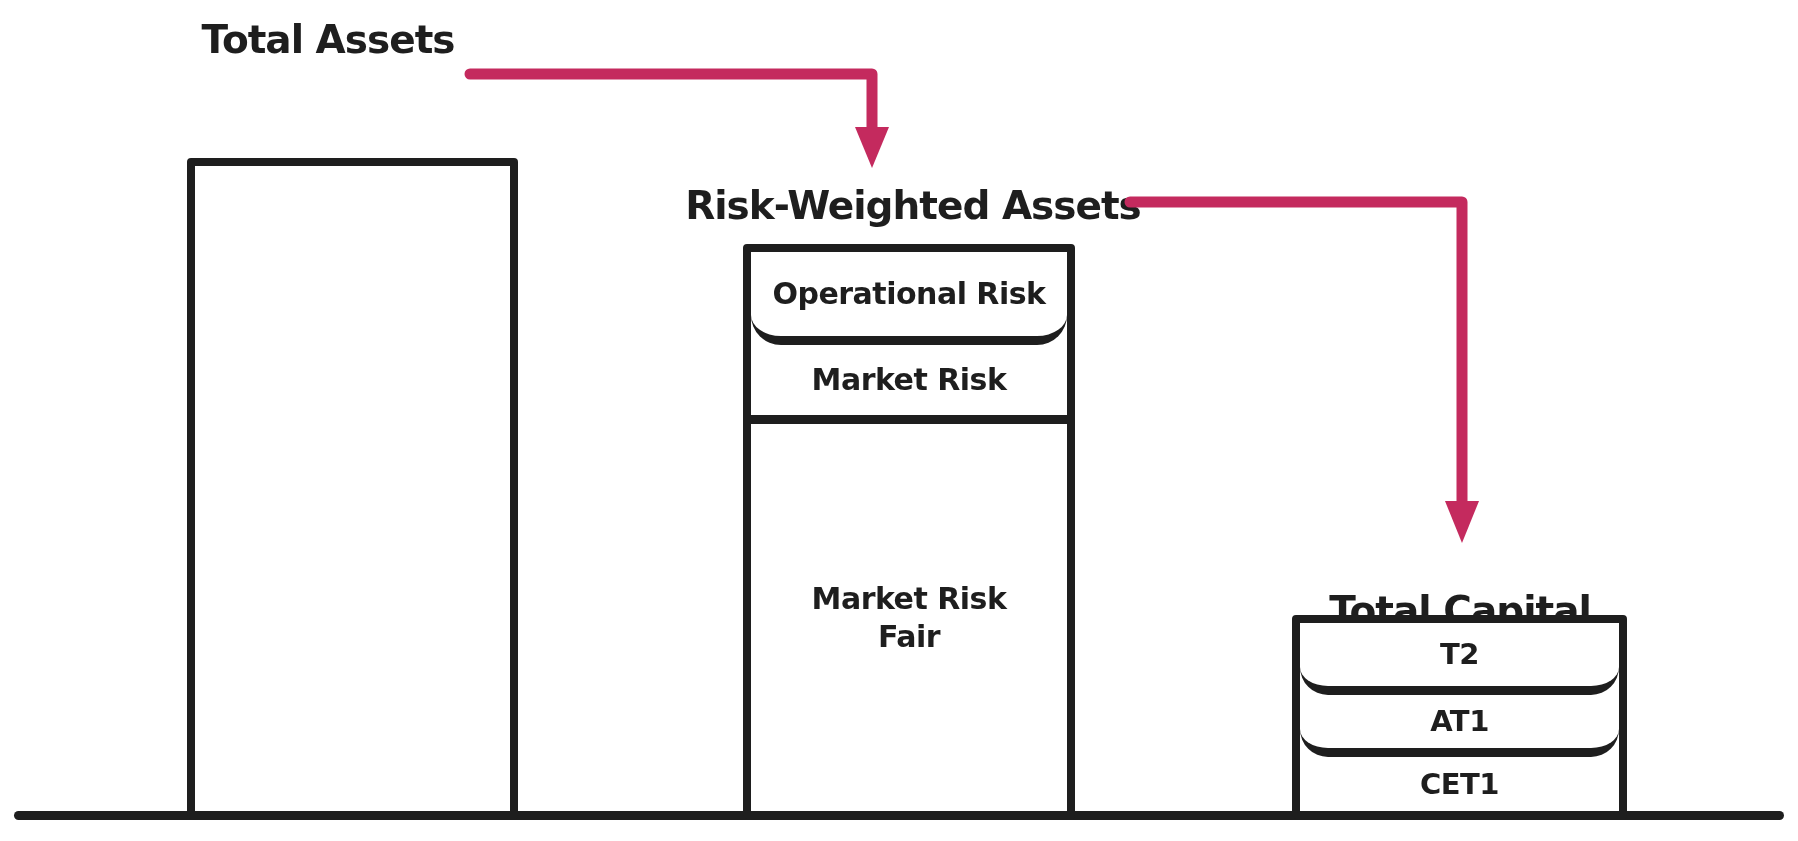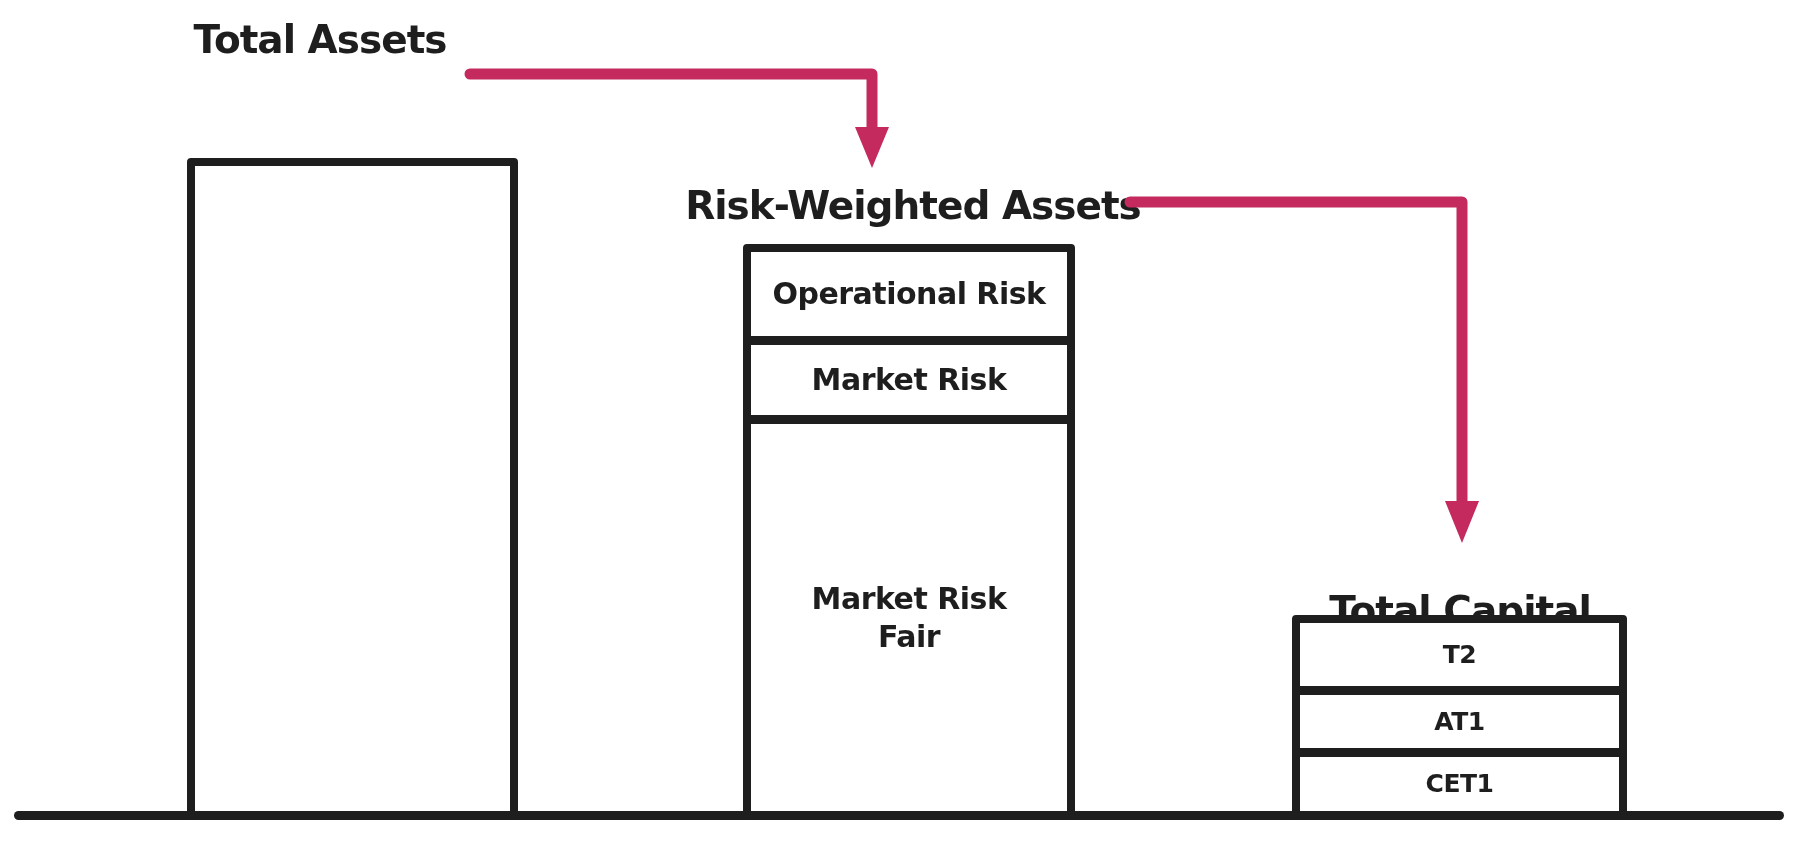--- a/index.html
+++ b/index.html
@@ -43,38 +43,38 @@
     flex-direction:column;
     align-items:center;
     justify-content:center;
     font-size:30px;
     font-weight:bold;
     letter-spacing:-0.5px;
     line-height:1.25;
     text-align:center;
   }
   .seg.divided{border-bottom:9px solid var(--stroke);}
-  #seg-operational{height:93px;}
+  #seg-operational{height:93px;border-radius:30px;}
   #seg-market{height:79px;}
   #seg-credit{flex:1;}
   #seg-t2{height:72px;}
   #seg-at1{height:62px;}
   #seg-cet1{flex:1;}
-  #seg-t2,#seg-at1,#seg-cet1{font-size:25px;}
+  #seg-t2,#seg-at1,#seg-cet1{font-size:29px;border-radius:28px;}
   
   .big-label{
     position:absolute;
     font-size:39px;
     font-weight:bold;
     letter-spacing:-1px;
     text-align:center;
     line-height:1.35;
     white-space:nowrap;
   }
-  #label-total-assets{left:100px;top:14px;width:440px;}
+  #label-total-assets{left:108px;top:14px;width:440px;}
   #label-rwa{left:663px;top:180px;width:500px;}
   #label-total-capital{left:1260px;top:541px;width:400px;margin-top:44px;}
   
   .arrows{
     position:absolute;
     left:0;top:0;
     width:1798px;height:841px;
     pointer-events:none;
   }
   .arrow-line{

